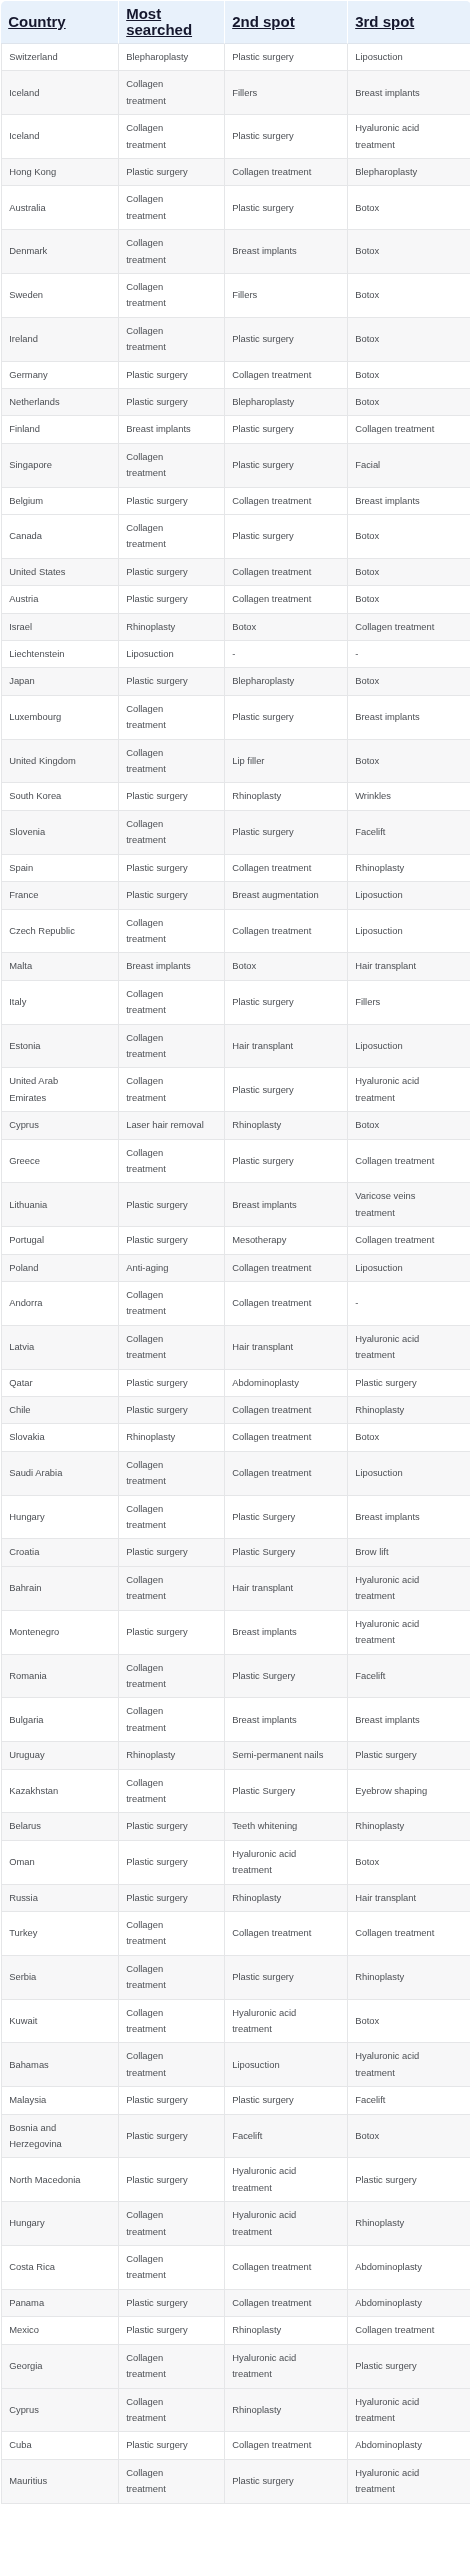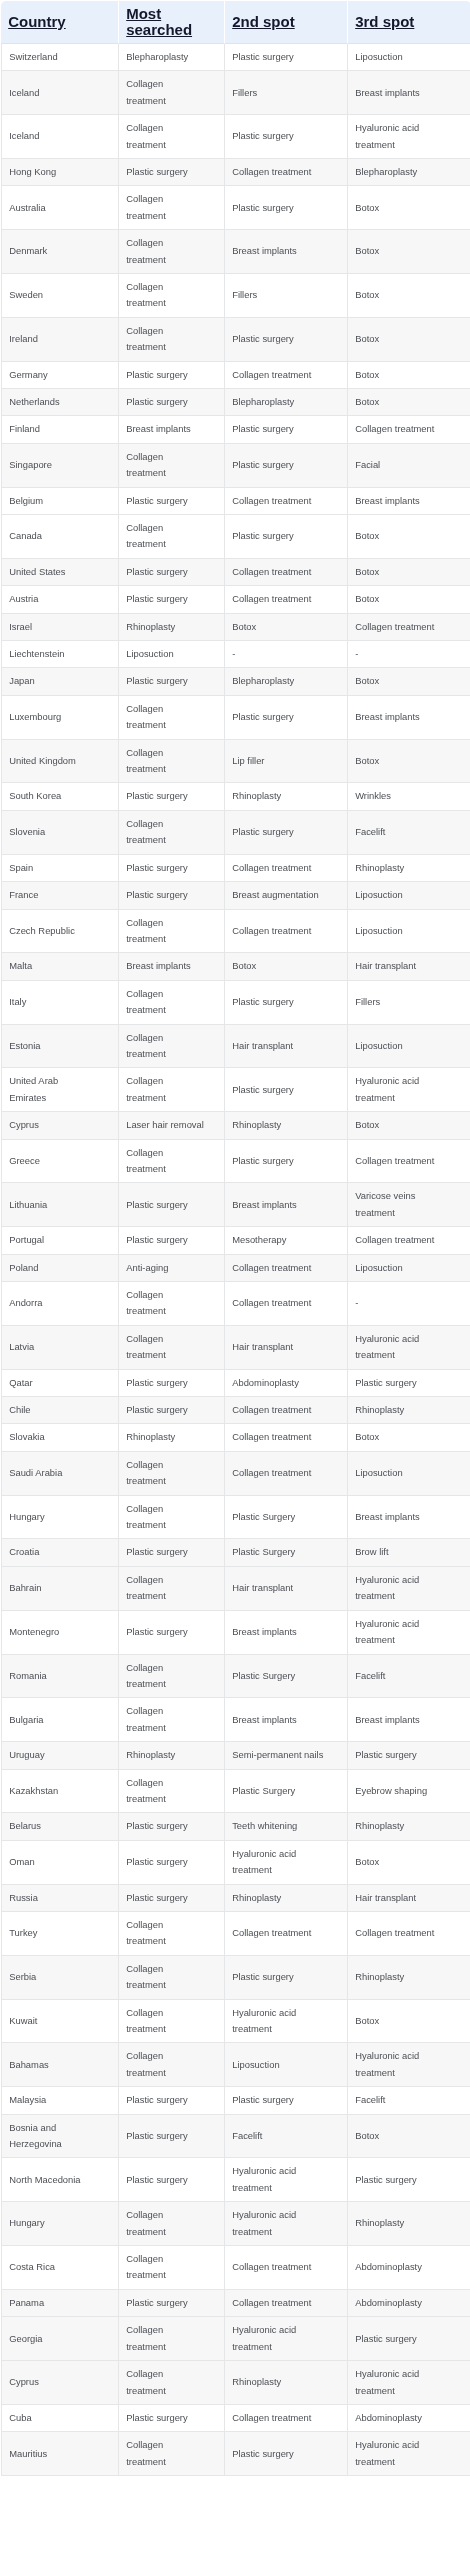--- a/index.html
+++ b/index.html
@@ -941,20 +941,34 @@
           <td>
             <div class="cw2">Plastic surgery</div>
           </td>
           <td>
             <div class="cw3">Collagen treatment</div>
           </td>
           <td>
             <div class="cw4">Abdominoplasty</div>
           </td>
         </tr>
+        <tr>
+          <td>
+            <div class="cw1">Mexico</div>
+          </td>
+          <td>
+            <div class="cw2">Plastic surgery</div>
+          </td>
+          <td>
+            <div class="cw3">Rhinoplasty</div>
+          </td>
+          <td>
+            <div class="cw4">Collagen treatment</div>
+          </td>
+        </tr>
         <tr class="alt">
           <td>
             <div class="cw1">Georgia</div>
           </td>
           <td>
             <div class="cw2">Collagen treatment</div>
           </td>
           <td>
             <div class="cw3">Hyaluronic acid treatment</div>
           </td>

